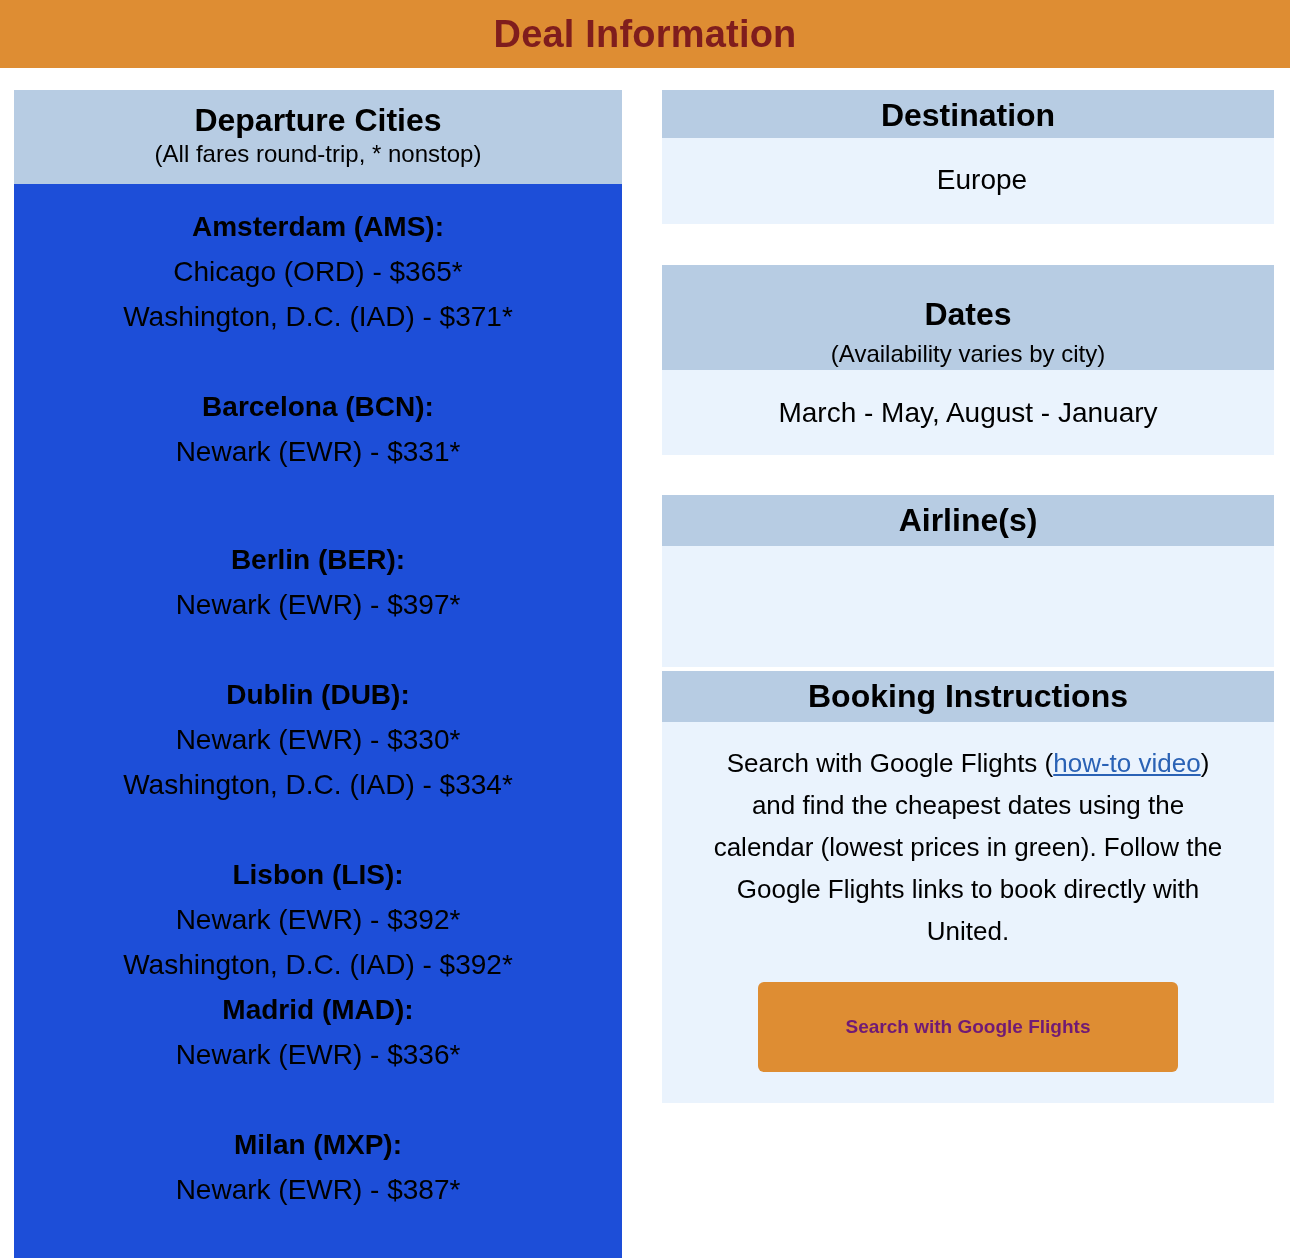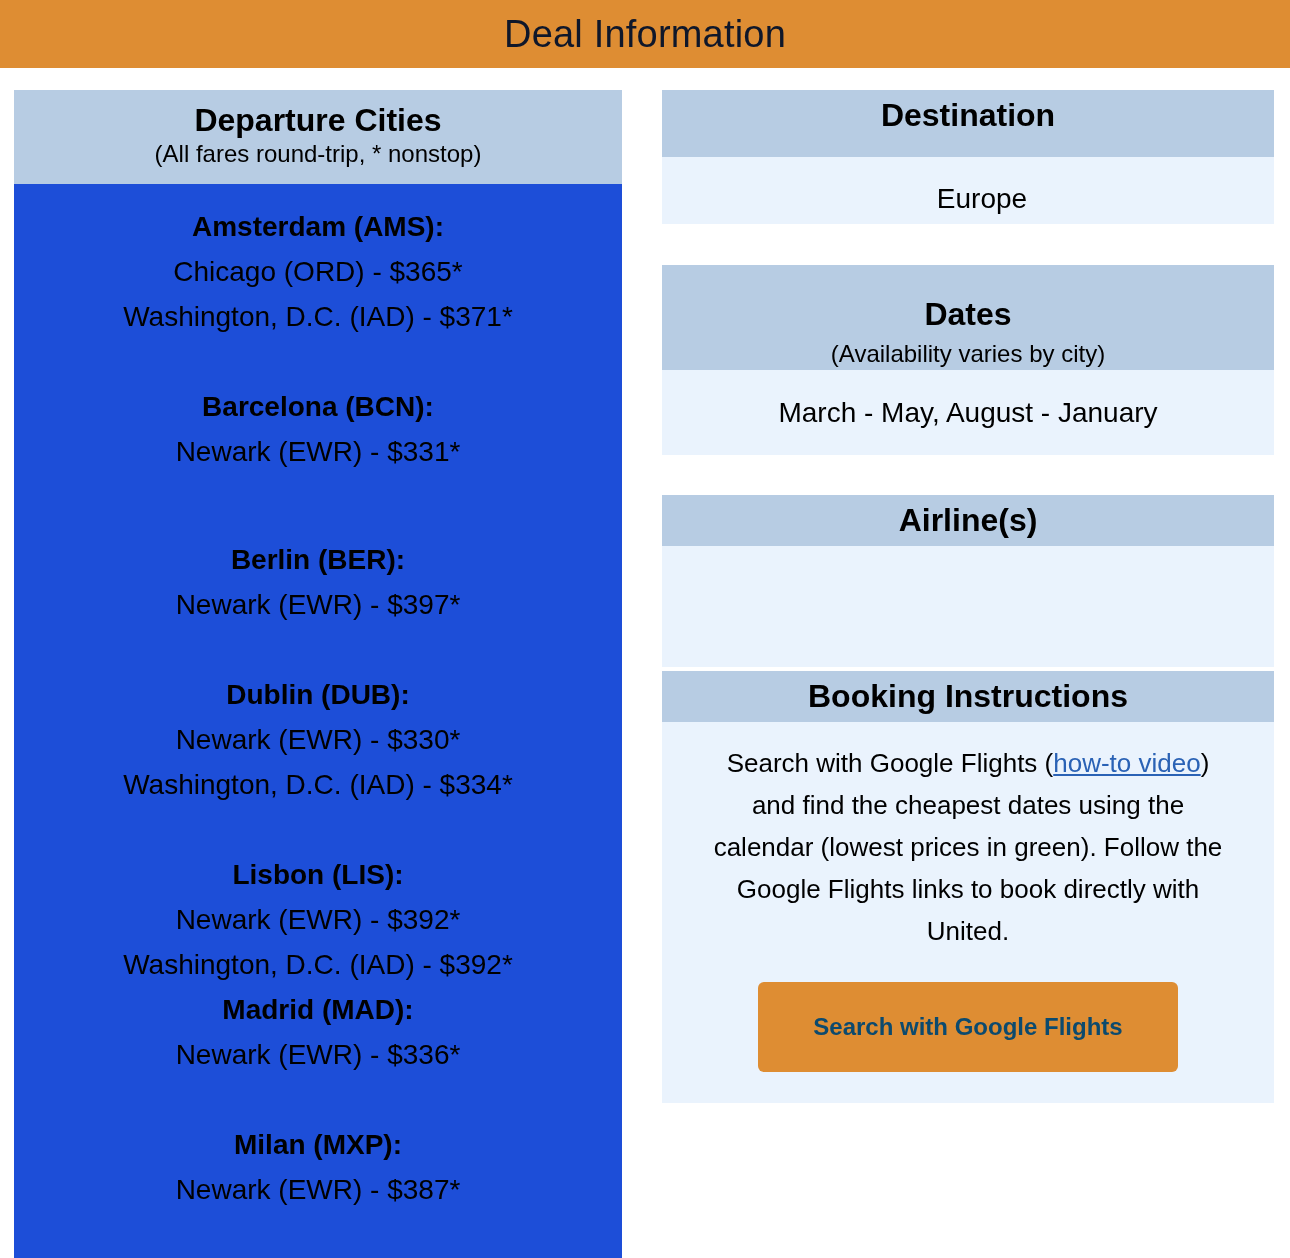--- a/index.html
+++ b/index.html
@@ -1,33 +1,33 @@
 <!DOCTYPE html>
 <html><head>
 <meta charset="utf-8">
 <style>
   html, body { margin: 0; padding: 0; background: #ffffff; }
   body { width: 1290px; height: 1258px; position: relative; overflow: hidden; font-family: "Liberation Sans", sans-serif; color: #000; }
   .topbar { position: absolute; left: 0; top: 0; width: 1290px; height: 68px; background: #de8d33; display: flex; align-items: center; justify-content: center; }
-  .topbar h1 { margin: 0; color: #0f172a; font-size: 38px; font-weight: normal; letter-spacing: 0.2px; }
+  .topbar h1 { margin: 0; color: #7f1d1d; font-size: 38px; font-weight: bold; letter-spacing: 0.2px; }
   .left { position: absolute; left: 14px; top: 90px; width: 608px; height: 1168px; background: #1d4ed8; }
   .left .head { background: #b7cce3; height: 94px; text-align: center; box-sizing: border-box; padding-top: 10px; }
   .left .head .t { font-size: 32px; font-weight: bold; line-height: 40px; }
   .left .head .s { font-size: 24px; line-height: 28px; }
   .city { text-align: center; }
   .city .name { font-size: 28px; font-weight: bold; line-height: 45px; }
   .city .fare { font-size: 28px; line-height: 45px; }
   .panel { position: absolute; left: 662px; width: 612px; background: #eaf3fd; }
   .panel .head { background: #b7cce3; text-align: center; }
   .panel .head .t { font-size: 32px; font-weight: bold; }
   .panel .head .s { font-size: 24px; }
   .panel .body { text-align: center; font-size: 28px; }
   .booking-text { font-size: 26px; line-height: 42px; padding: 20px 40px 0 40px; text-align: center; }
   .booking-text a { color: #2a62b5; text-decoration: underline; }
-  .cta { display: block; margin: 30px auto 0 auto; width: 420px; height: 90px; background: #de8d33; border-radius: 6px; border: none; color: #0c4a6e; font-size: 24px; font-weight: bold; font-family: "Liberation Sans", sans-serif; cursor: pointer; }
+  .cta { display: block; margin: 30px auto 0 auto; width: 420px; height: 90px; background: #de8d33; border-radius: 6px; border: none; color: #701a75; font-size: 19px; font-weight: bold; font-family: "Liberation Sans", sans-serif; cursor: pointer; }
 </style>
 </head>
 <body>
 
 <div class="topbar">
   <h1>Deal Information</h1>
 </div>
 
 <div class="left">
   <div class="head">
@@ -63,21 +63,21 @@
         <div class="fare">Newark (EWR) - $336*</div>
       </div>
       <div class="city" style="margin-bottom: 45px;">
         <div class="name">Milan (MXP):</div>
         <div class="fare">Newark (EWR) - $387*</div>
       </div>
     </div>
 </div>
 
 <div class="panel" style="top:90px;height:134px;">
-  <div class="head" style="height:67px;line-height:50px;">
+  <div class="head" style="height:48px;line-height:50px;">
     <span class="t">Destination</span>
   </div>
   <div class="body" style="font-weight:normal;line-height:84px;padding-left:28px;">Europe</div>
 </div>
 
 <div class="panel" style="top:265px;height:190px;">
   <div class="head" style="height:105px;padding-top:29px;box-sizing:border-box;">
     <div class="t" style="line-height:40px;">Dates</div>
     <div class="s" style="line-height:40px;">(Availability varies by city)</div>
   </div>

